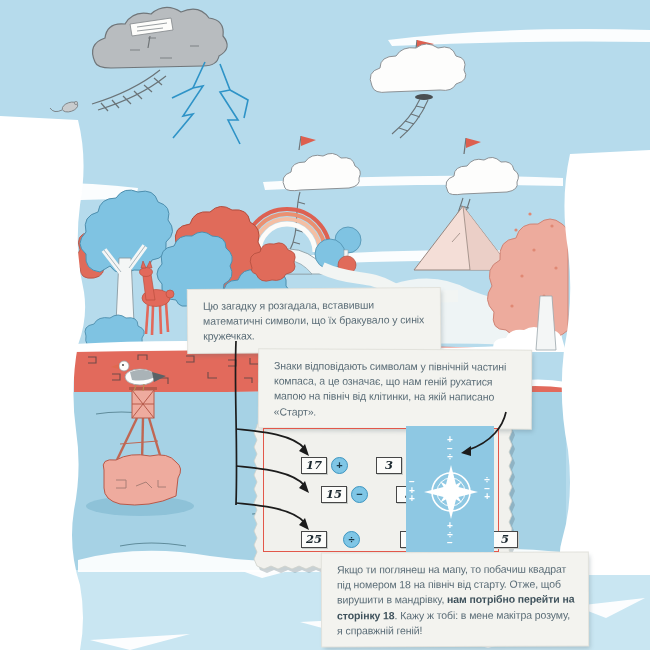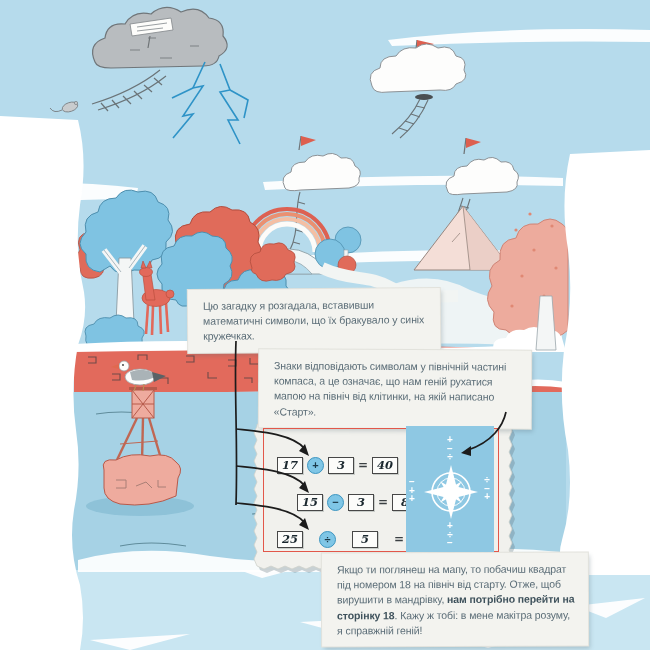--- a/index.html
+++ b/index.html
@@ -13,25 +13,25 @@
         padding:9px 13px 8px 15px;
         box-shadow:0 0 0 1px #e2e2dc,2px 3px 4px rgba(80,100,110,.28);}
   .note b{color:#3f525c;}
   #note1{left:188px;top:289px;width:224px;transform:rotate(-0.4deg);}
   #note2{left:259px;top:350px;width:244px;transform:rotate(0.3deg);}
   #note3{left:322px;top:553px;width:238px;transform:rotate(-0.2deg);}
   .card{position:absolute;left:257px;top:420px;width:252px;height:148px;z-index:5;}
   .frame{position:absolute;left:6px;top:8px;width:234px;height:122px;
          border:1.6px solid #e2574a;}
   .eq-row{position:absolute;left:20px;height:18px;display:flex;align-items:center;gap:4px;}
-  #row1{top:36px;} #row2{top:73px;padding-left:20px;} #row3{top:110px;gap:16px;}
+  #row1{top:36px;} #row2{top:65px;padding-left:20px;} #row3{top:110px;gap:16px;}
   .num{min-width:24px;height:15px;border:1.6px solid #474747;background:#fcfcfa;
        display:flex;align-items:center;justify-content:center;
        font-family:"DejaVu Serif",serif;font-style:italic;font-weight:bold;
-       font-size:11.5px;color:#1a272e;box-shadow:1px 1px 0 #c9cdc9;}
+       font-size:11.5px;color:#1a272e;box-shadow:1px 1px 0 #c9cdc9;margin-left:24px;}
   .op{width:15px;height:15px;border-radius:50%;border:1.6px solid #3d95c0;background:#7fc6e6;
       display:flex;align-items:center;justify-content:center;
       font-weight:bold;font-size:11px;color:#1c3a49;}
   .eqsign{font-family:"DejaVu Serif",serif;font-style:italic;font-weight:bold;
           color:#3a3f42;font-size:12px;}
   .panel{position:absolute;left:149px;top:6px;width:88px;height:126px;background:#8ec8e3;}
   .sym-col{position:absolute;color:#ffffff;font-weight:bold;font-size:10px;
            line-height:8.5px;text-align:center;}
   .sym-col span{display:block;}
   #sym-n{left:50%;top:10px;transform:translateX(-50%);}

